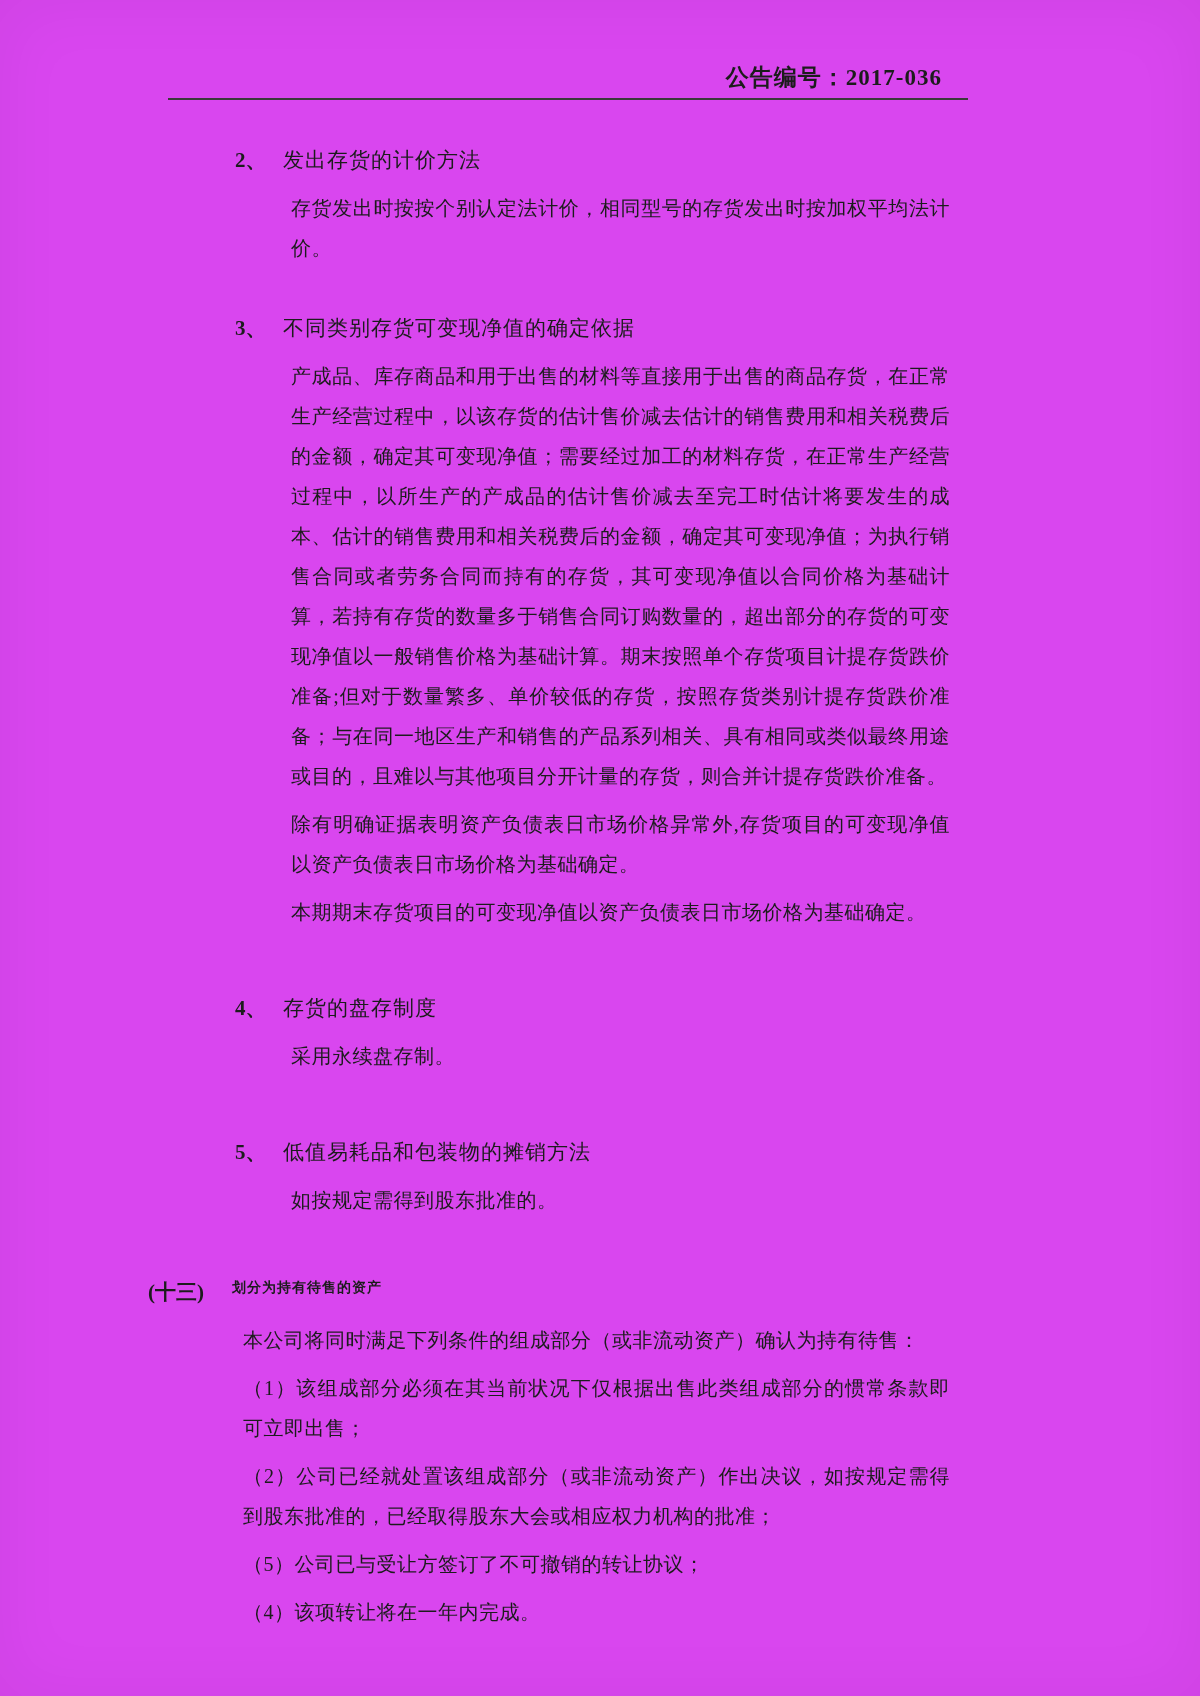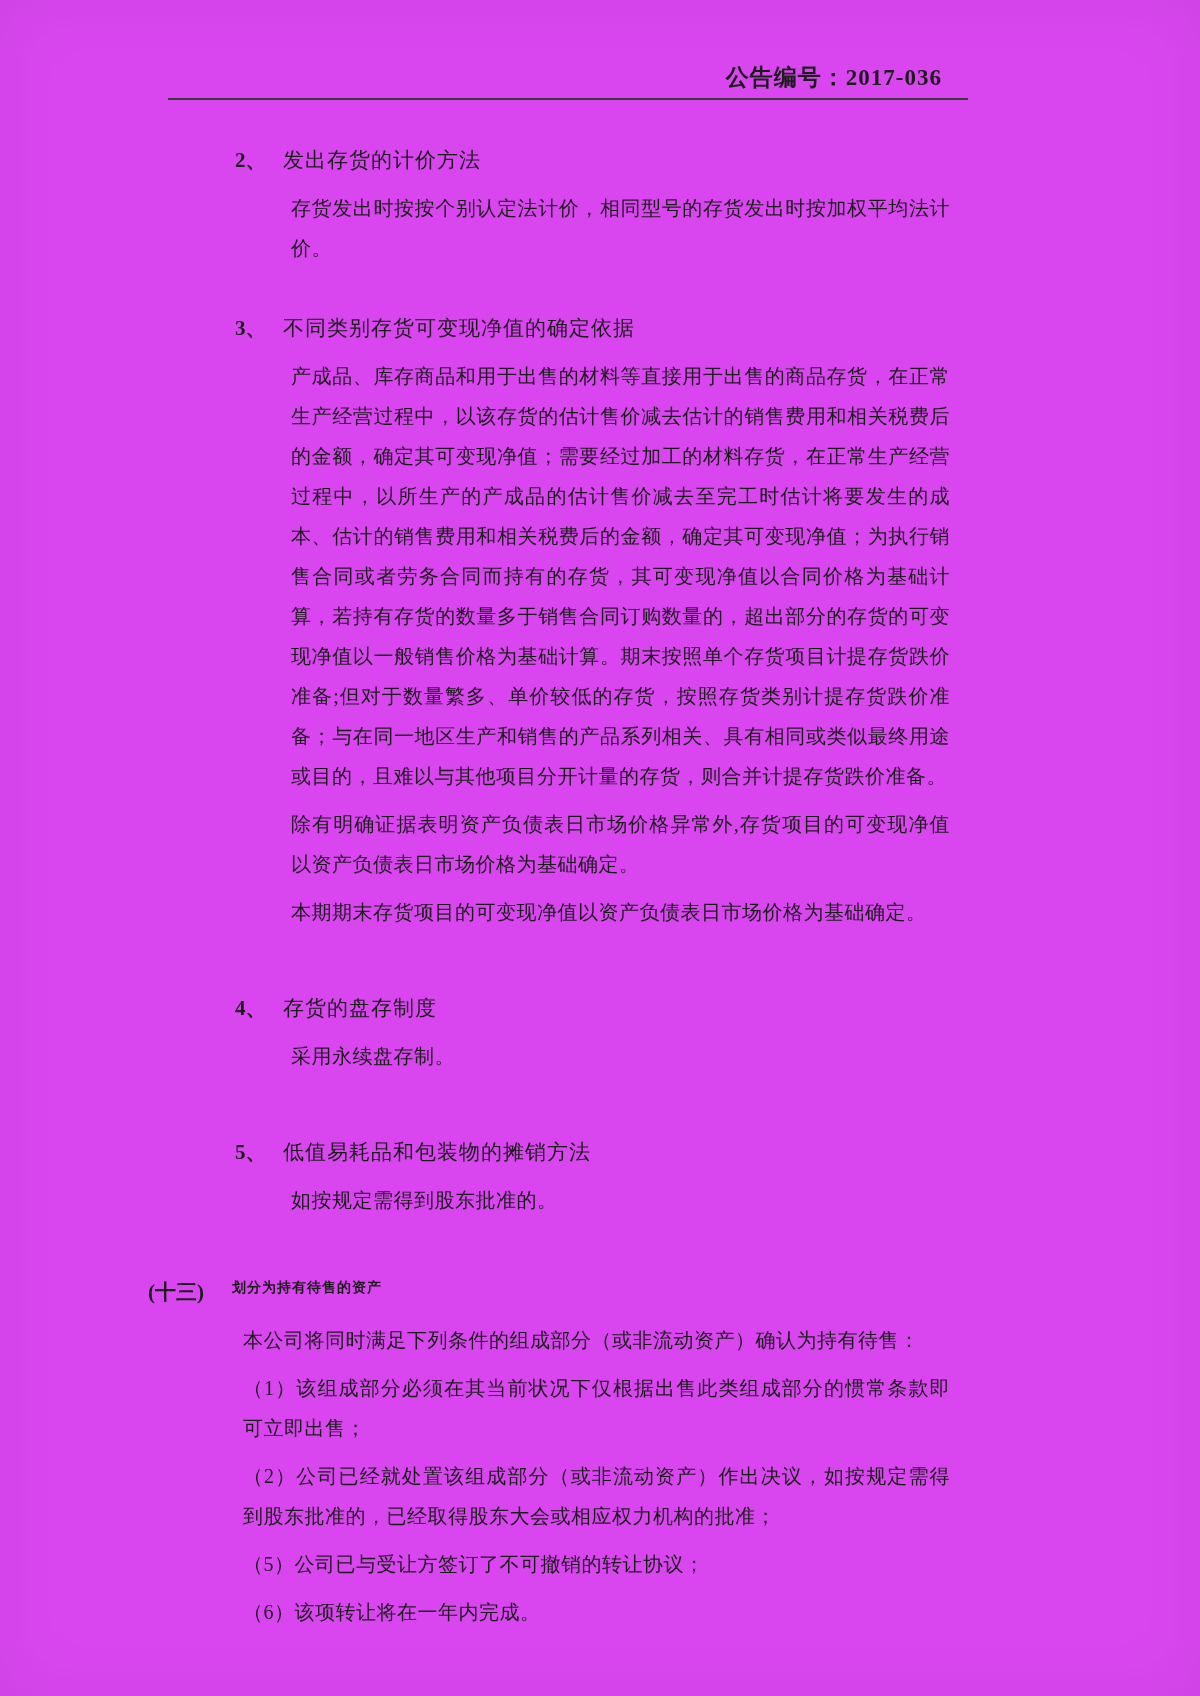--- a/index.html
+++ b/index.html
@@ -156,18 +156,18 @@
     <section class="sub">
       <div class="sub-head">
         <span class="sub-num">(十三)</span>
         <h2 class="sub-title">划分为持有待售的资产</h2>
       </div>
       <div class="sub-body">
         <p>本公司将同时满足下列条件的组成部分（或非流动资产）确认为持有待售：</p>
         <p>（1）该组成部分必须在其当前状况下仅根据出售此类组成部分的惯常条款即可立即出售；</p>
         <p>（2）公司已经就处置该组成部分（或非流动资产）作出决议，如按规定需得到股东批准的，已经取得股东大会或相应权力机构的批准；</p>
         <p>（5）公司已与受让方签订了不可撤销的转让协议；</p>
-        <p>（6）该项转让将在一年内完成。</p>
+        <p>（4）该项转让将在一年内完成。</p>
       </div>
     </section>
 
   </main>
 </div>
 
 </body></html>

